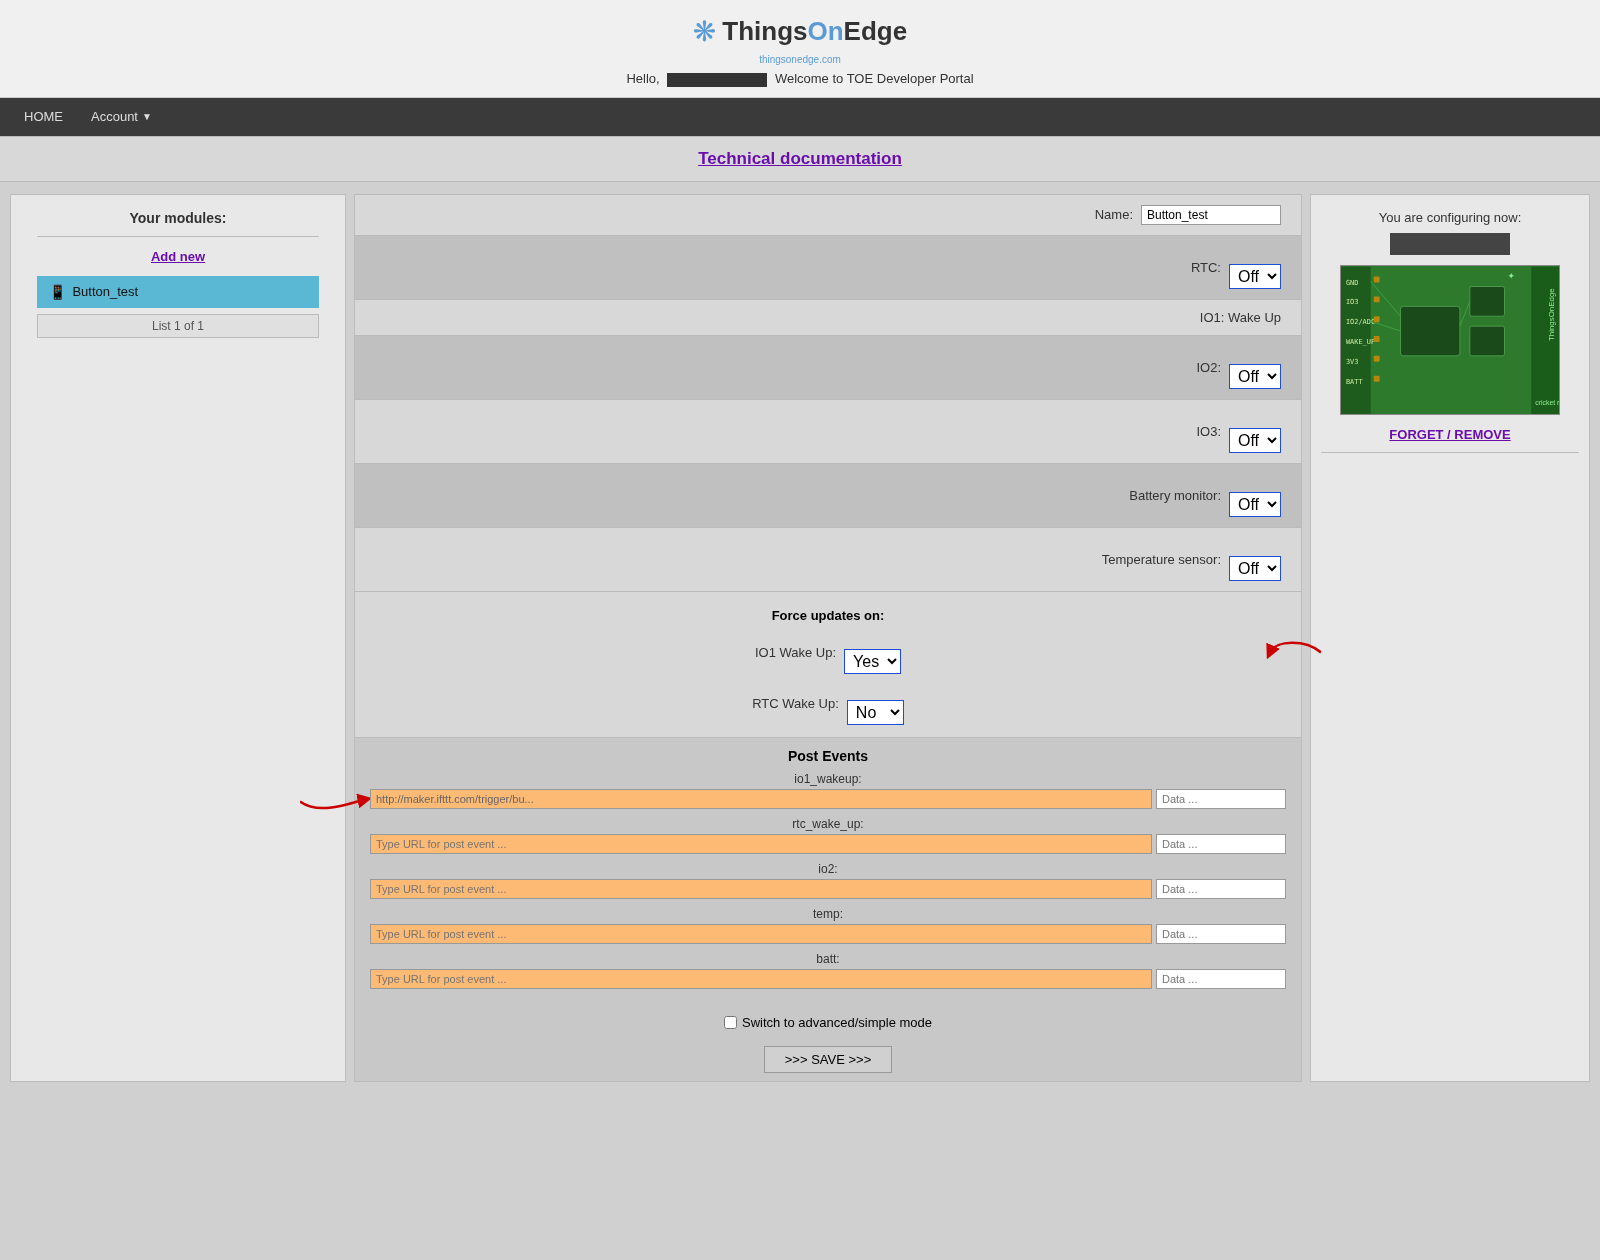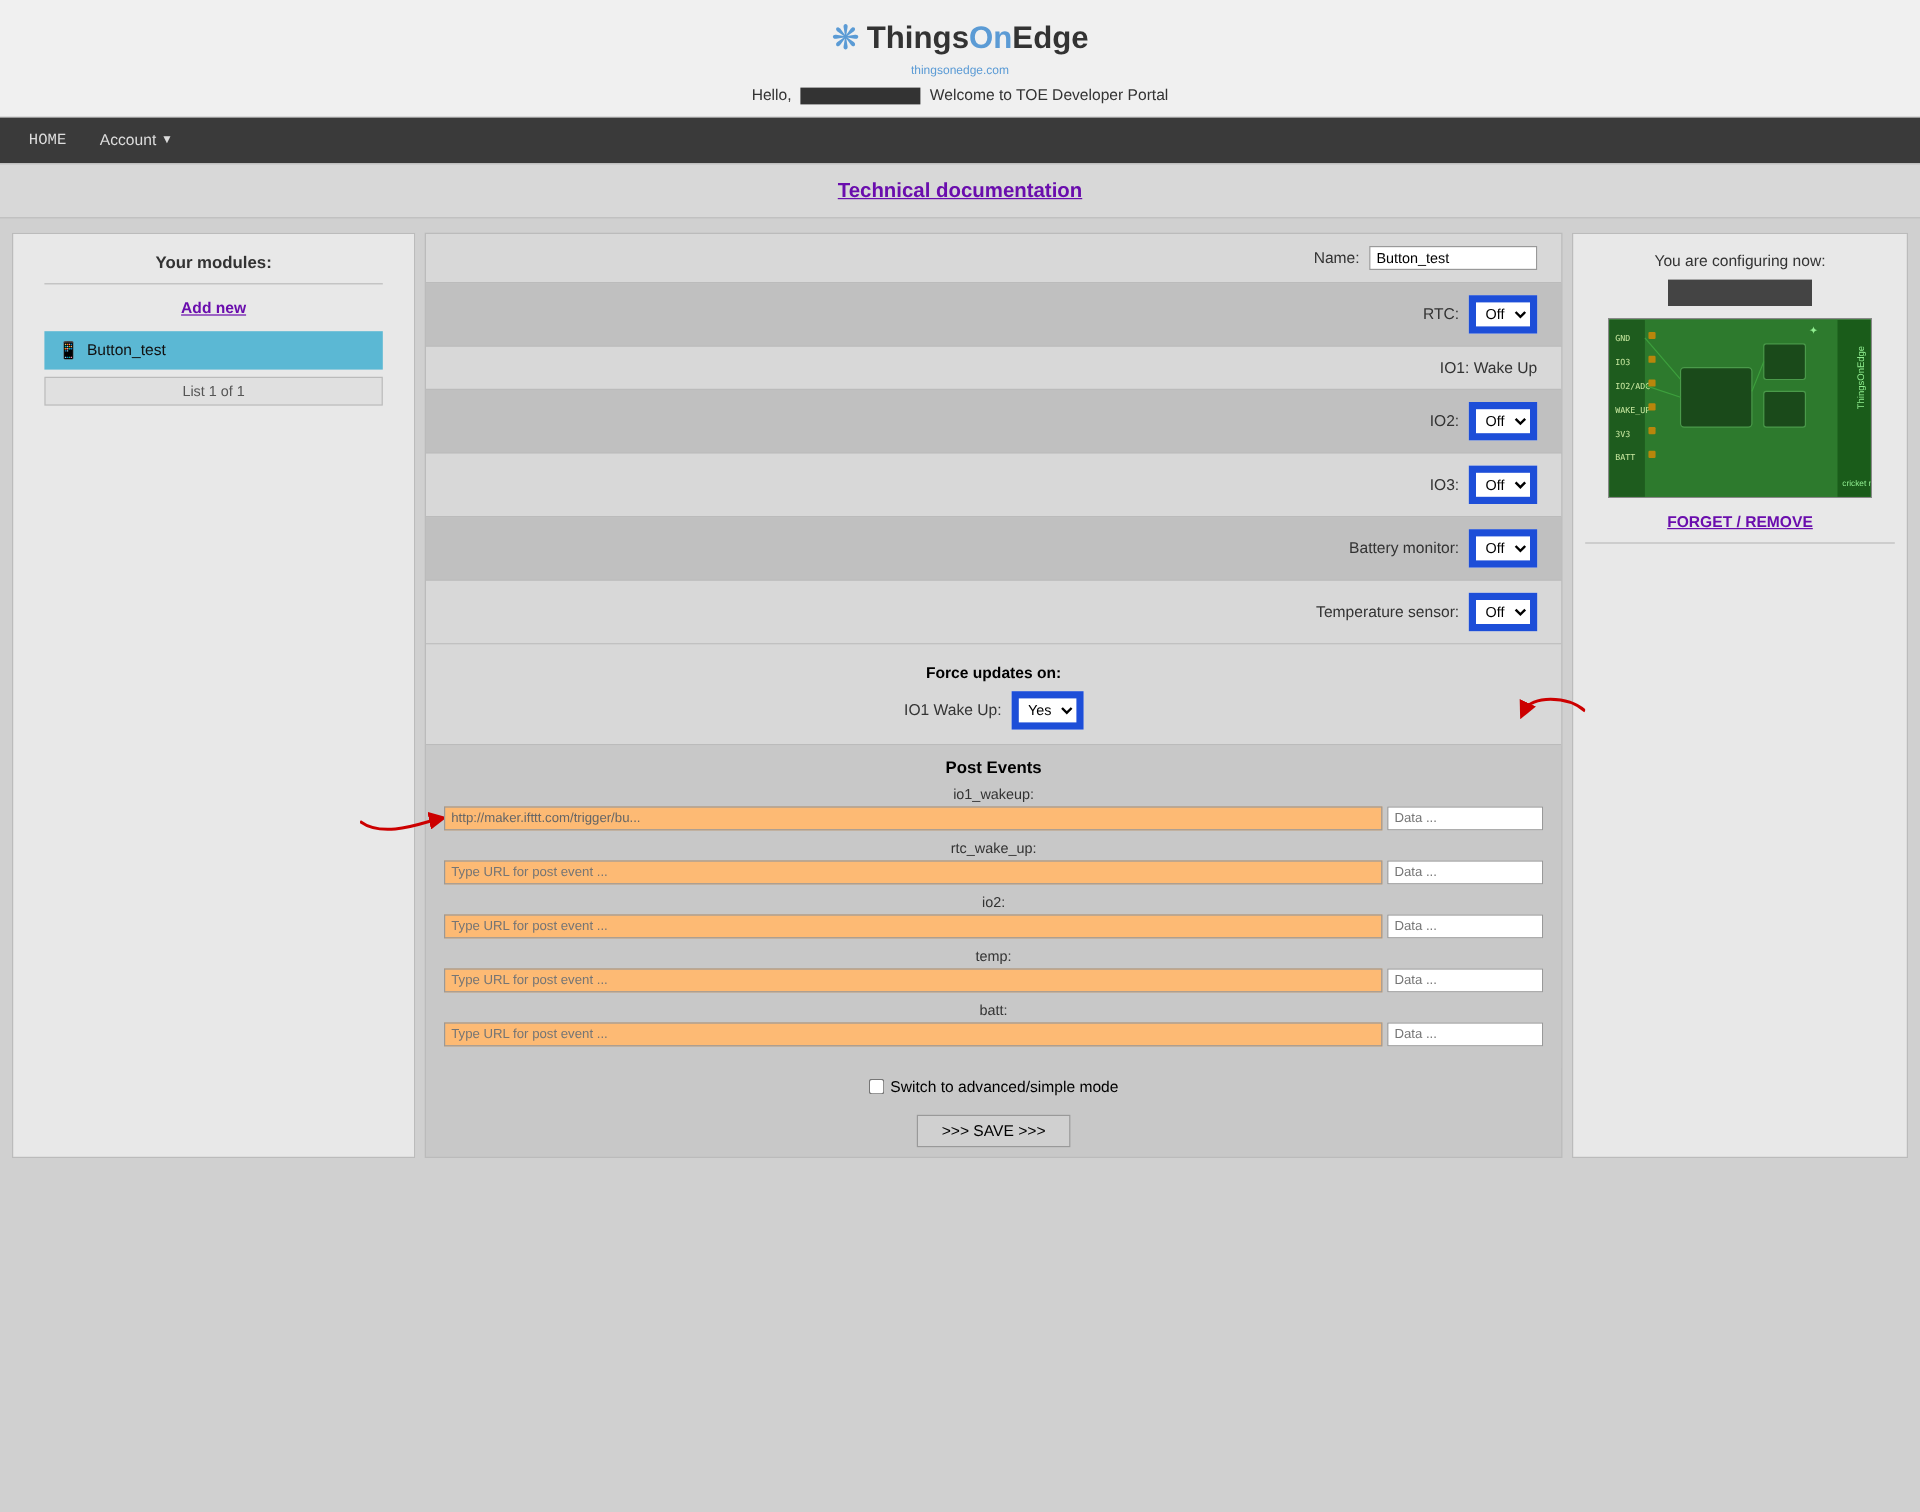--- a/index.html
+++ b/index.html
@@ -10,21 +10,21 @@
     .logo-area { display: flex; align-items: center; justify-content: center; margin-bottom: 6px; }
     .logo-icon { font-size: 28px; margin-right: 6px; color: #5b9bd5; }
     .logo-text { font-size: 26px; font-weight: bold; color: #333; }
     .logo-text span.on { color: #5b9bd5; }
     .site-link { color: #5b9bd5; text-decoration: none; font-size: 10px; display: block; margin-bottom: 6px; }
     .hello-text { font-size: 13px; color: #333; }
     .hello-redacted { display: inline-block; background: #333; width: 100px; height: 14px; vertical-align: middle; margin: 0 4px; }
 
     
     .navbar { background: #3a3a3a; display: flex; align-items: center; padding: 0 10px; height: 38px; }
-    .nav-item { color: #ddd; font-size: 13px; padding: 8px 14px; cursor: pointer; text-decoration: none; font-family: Liberation Mono, monospace; }
+    .nav-item { color: #ddd; font-size: 13px; padding: 8px 14px; cursor: pointer; text-decoration: none; }
     .nav-dropdown { position: relative; display: flex; align-items: center; cursor: pointer; color: #ddd; padding: 8px 14px; }
     .caret { margin-left: 4px; font-size: 10px; }
 
     
     .tech-banner { background: #d8d8d8; border-top: 1px solid #bbb; border-bottom: 1px solid #bbb; text-align: center; padding: 12px; margin-bottom: 2px; }
     .tech-link { color: #6a0dad; font-weight: bold; font-size: 17px; text-decoration: underline; cursor: pointer; }
 
     
     .main-content { display: flex; gap: 0; padding: 10px; background: #d0d0d0; min-height: 700px; }
 
@@ -36,21 +36,21 @@
     .module-item { background: #5bb8d4; color: #111; padding: 8px 12px; display: flex; align-items: center; gap: 6px; cursor: pointer; margin-bottom: 6px; font-size: 13px; }
     .module-icon { font-size: 14px; }
     .list-info { text-align: center; font-size: 12px; color: #555; margin-top: 6px; border: 1px solid #bbb; background: #e0e0e0; padding: 4px; }
 
     
     .center-panel { flex: 1; background: #c8c8c8; border: 1px solid #bbb; padding: 0; margin: 0 8px; }
     .form-section { background: #d8d8d8; border-bottom: 1px solid #bbb; padding: 10px 20px; display: flex; align-items: center; justify-content: flex-end; gap: 8px; }
     .form-section.darker { background: #c0c0c0; }
     .form-label { font-size: 13px; color: #333; }
     .form-input { border: 1px solid #999; padding: 2px 5px; font-size: 12px; background: #fff; }
-    .form-select { border: 6px solid #1d4ed8; padding: 2px 4px; font-size: 12px; background: #fff; }
+    .form-select { border: 1px solid #1d4ed8; padding: 2px 4px; font-size: 16px; background: #fff; margin-top: 18px; }
     .section-block { background: #d8d8d8; border-bottom: 1px solid #bbb; padding: 8px 20px; }
     .force-updates-title { text-align: center; font-weight: bold; font-size: 13px; padding: 8px 0 4px; }
     .post-events-section { background: #c8c8c8; padding: 10px 15px; }
     .post-events-title { text-align: center; font-weight: bold; font-size: 14px; margin-bottom: 8px; }
     .event-group { margin-bottom: 8px; }
     .event-label { text-align: center; font-size: 12px; color: #333; margin-bottom: 3px; }
     .event-inputs { display: flex; gap: 4px; }
     .event-url { flex: 1; border: 1px solid #999; padding: 3px 5px; font-size: 11px; background: #fdba74; color: #666; }
     .event-data { flex: 0 0 130px; border: 1px solid #999; padding: 3px 5px; font-size: 11px; background: #fff; color: #999; }
     .advanced-row { display: flex; align-items: center; justify-content: center; gap: 5px; padding: 8px; }
@@ -164,20 +164,26 @@
 
         <svg style="position:absolute;right:-40px;top:50%;transform:translateY(-50%)" width="55" height="35">
           <defs>
               <marker id="ah1" markerWidth="6" markerHeight="6" refX="3" refY="3" orient="auto">
                 <path d="M0,0 L6,3 L0,6 Z" fill="#cc0000"></path>
               </marker>
             </defs>
           <path d="M55,18 C40,5 10,5 4,18" stroke="#cc0000" stroke-width="2.5" fill="none" marker-end="url(#ah1)"></path>
         </svg>
       </div>
+      <div style="display:flex;align-items:center;justify-content:center;gap:8px;padding:4px 0;">
+        <span class="form-label">RTC Wake Up:</span>
+        <select class="form-select">
+          <option>No</option><option>Yes</option>
+        </select>
+      </div>
     </div>
 
     <div class="post-events-section">
       <div class="post-events-title">Post Events</div>
 
       <div class="event-group">
         <div class="event-label">io1_wakeup:</div>
         <div class="event-inputs" style="position:relative;">
 
           <svg style="position:absolute;left:-70px;top:50%;transform:translateY(-50%)" width="70" height="35">

